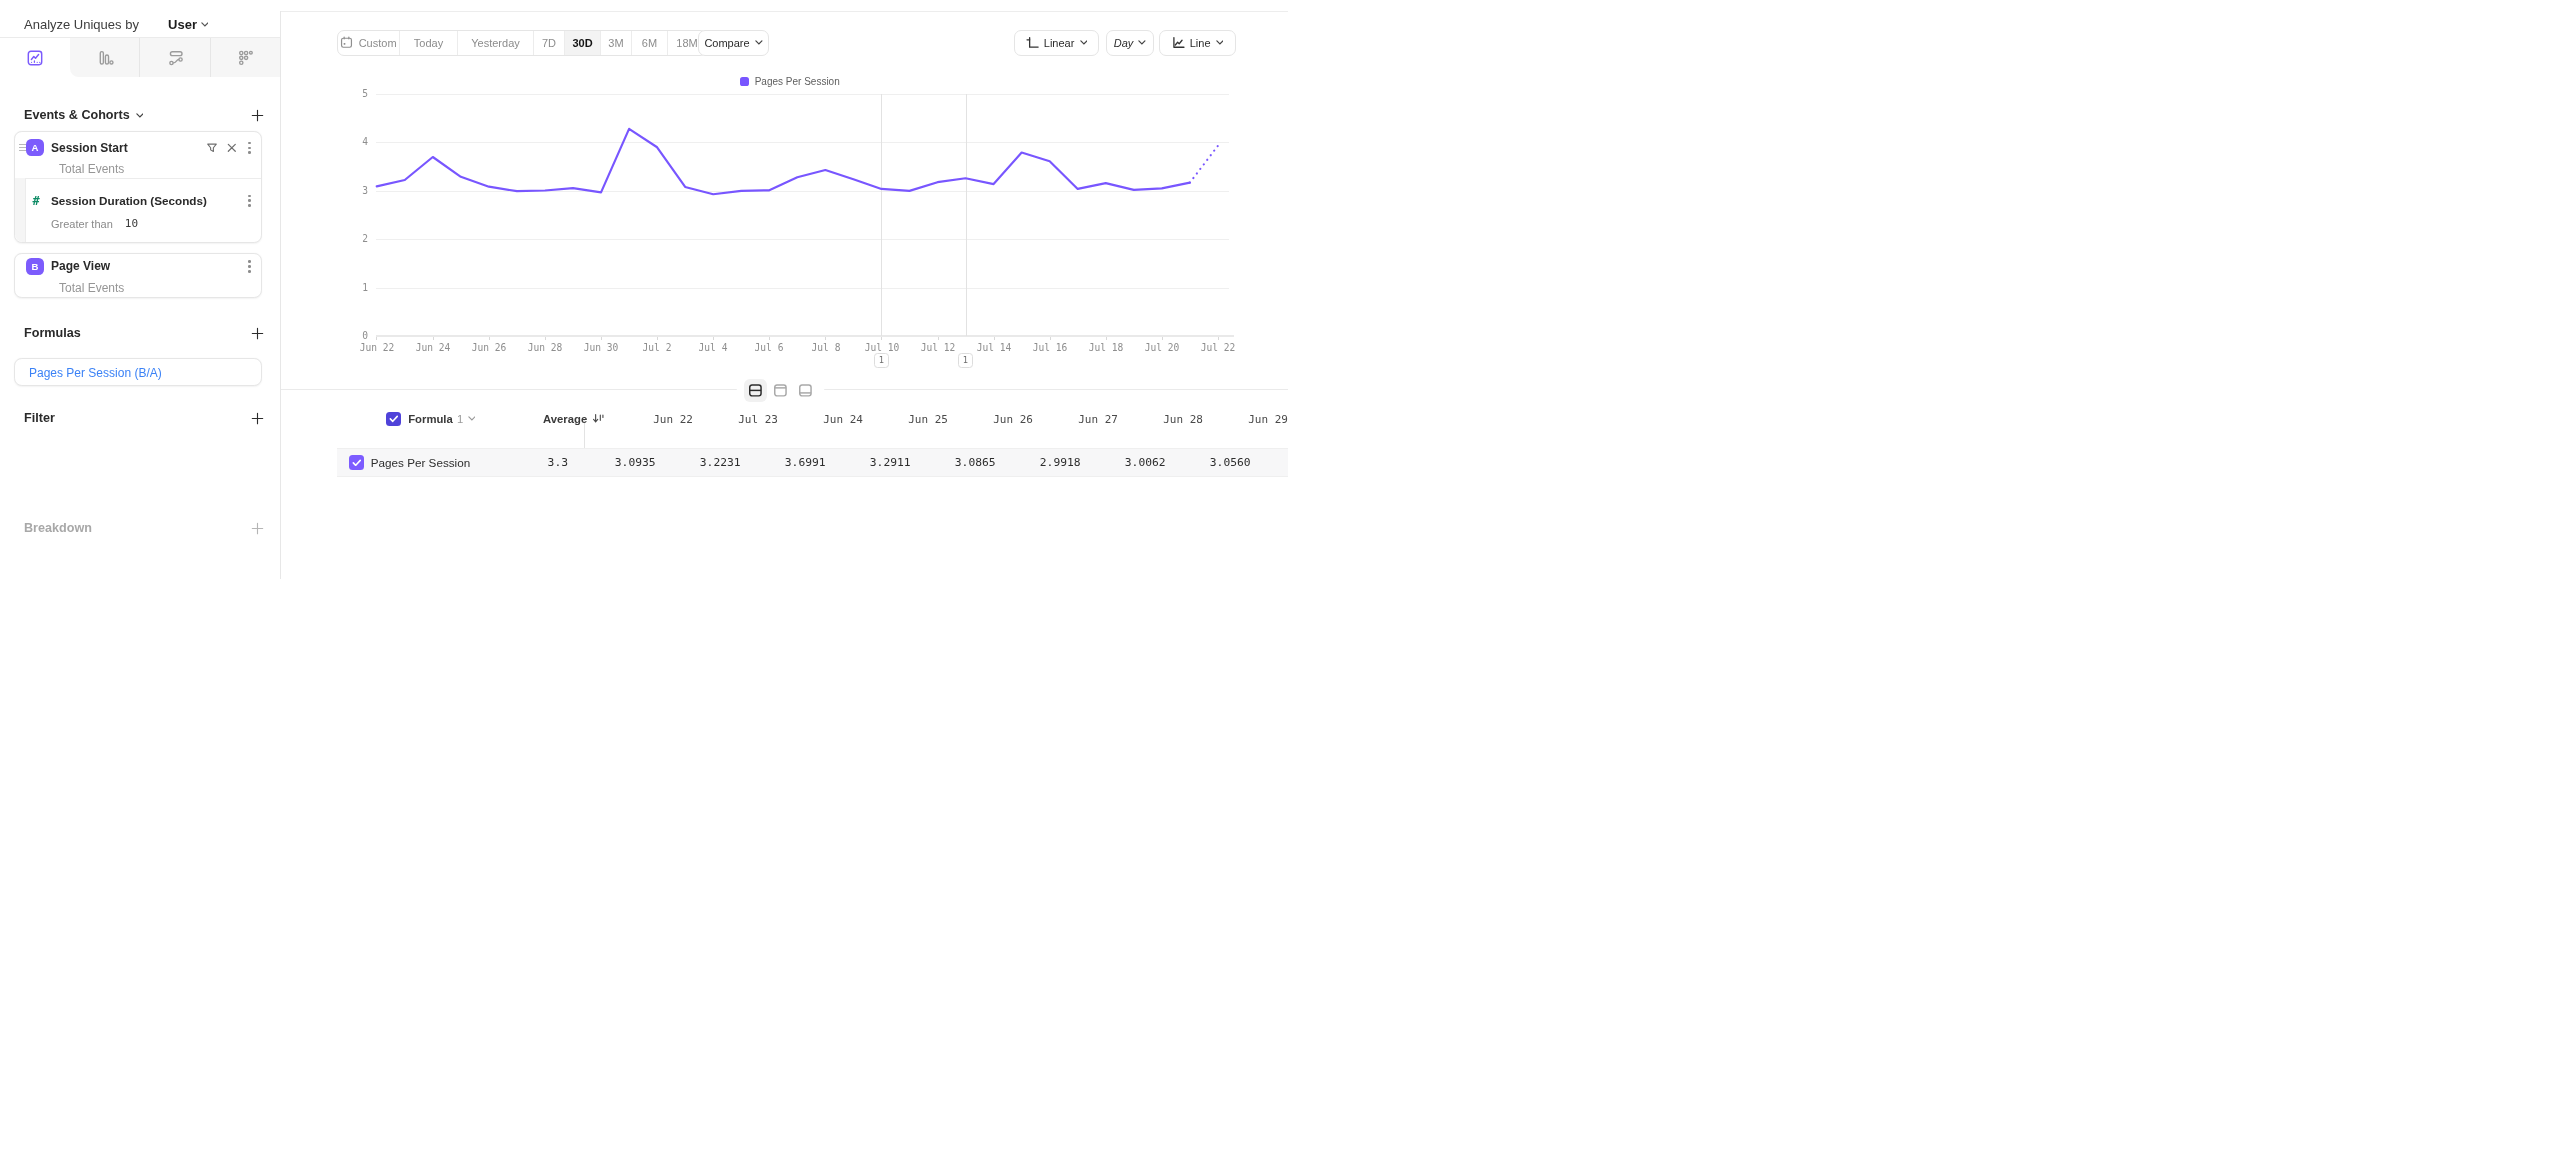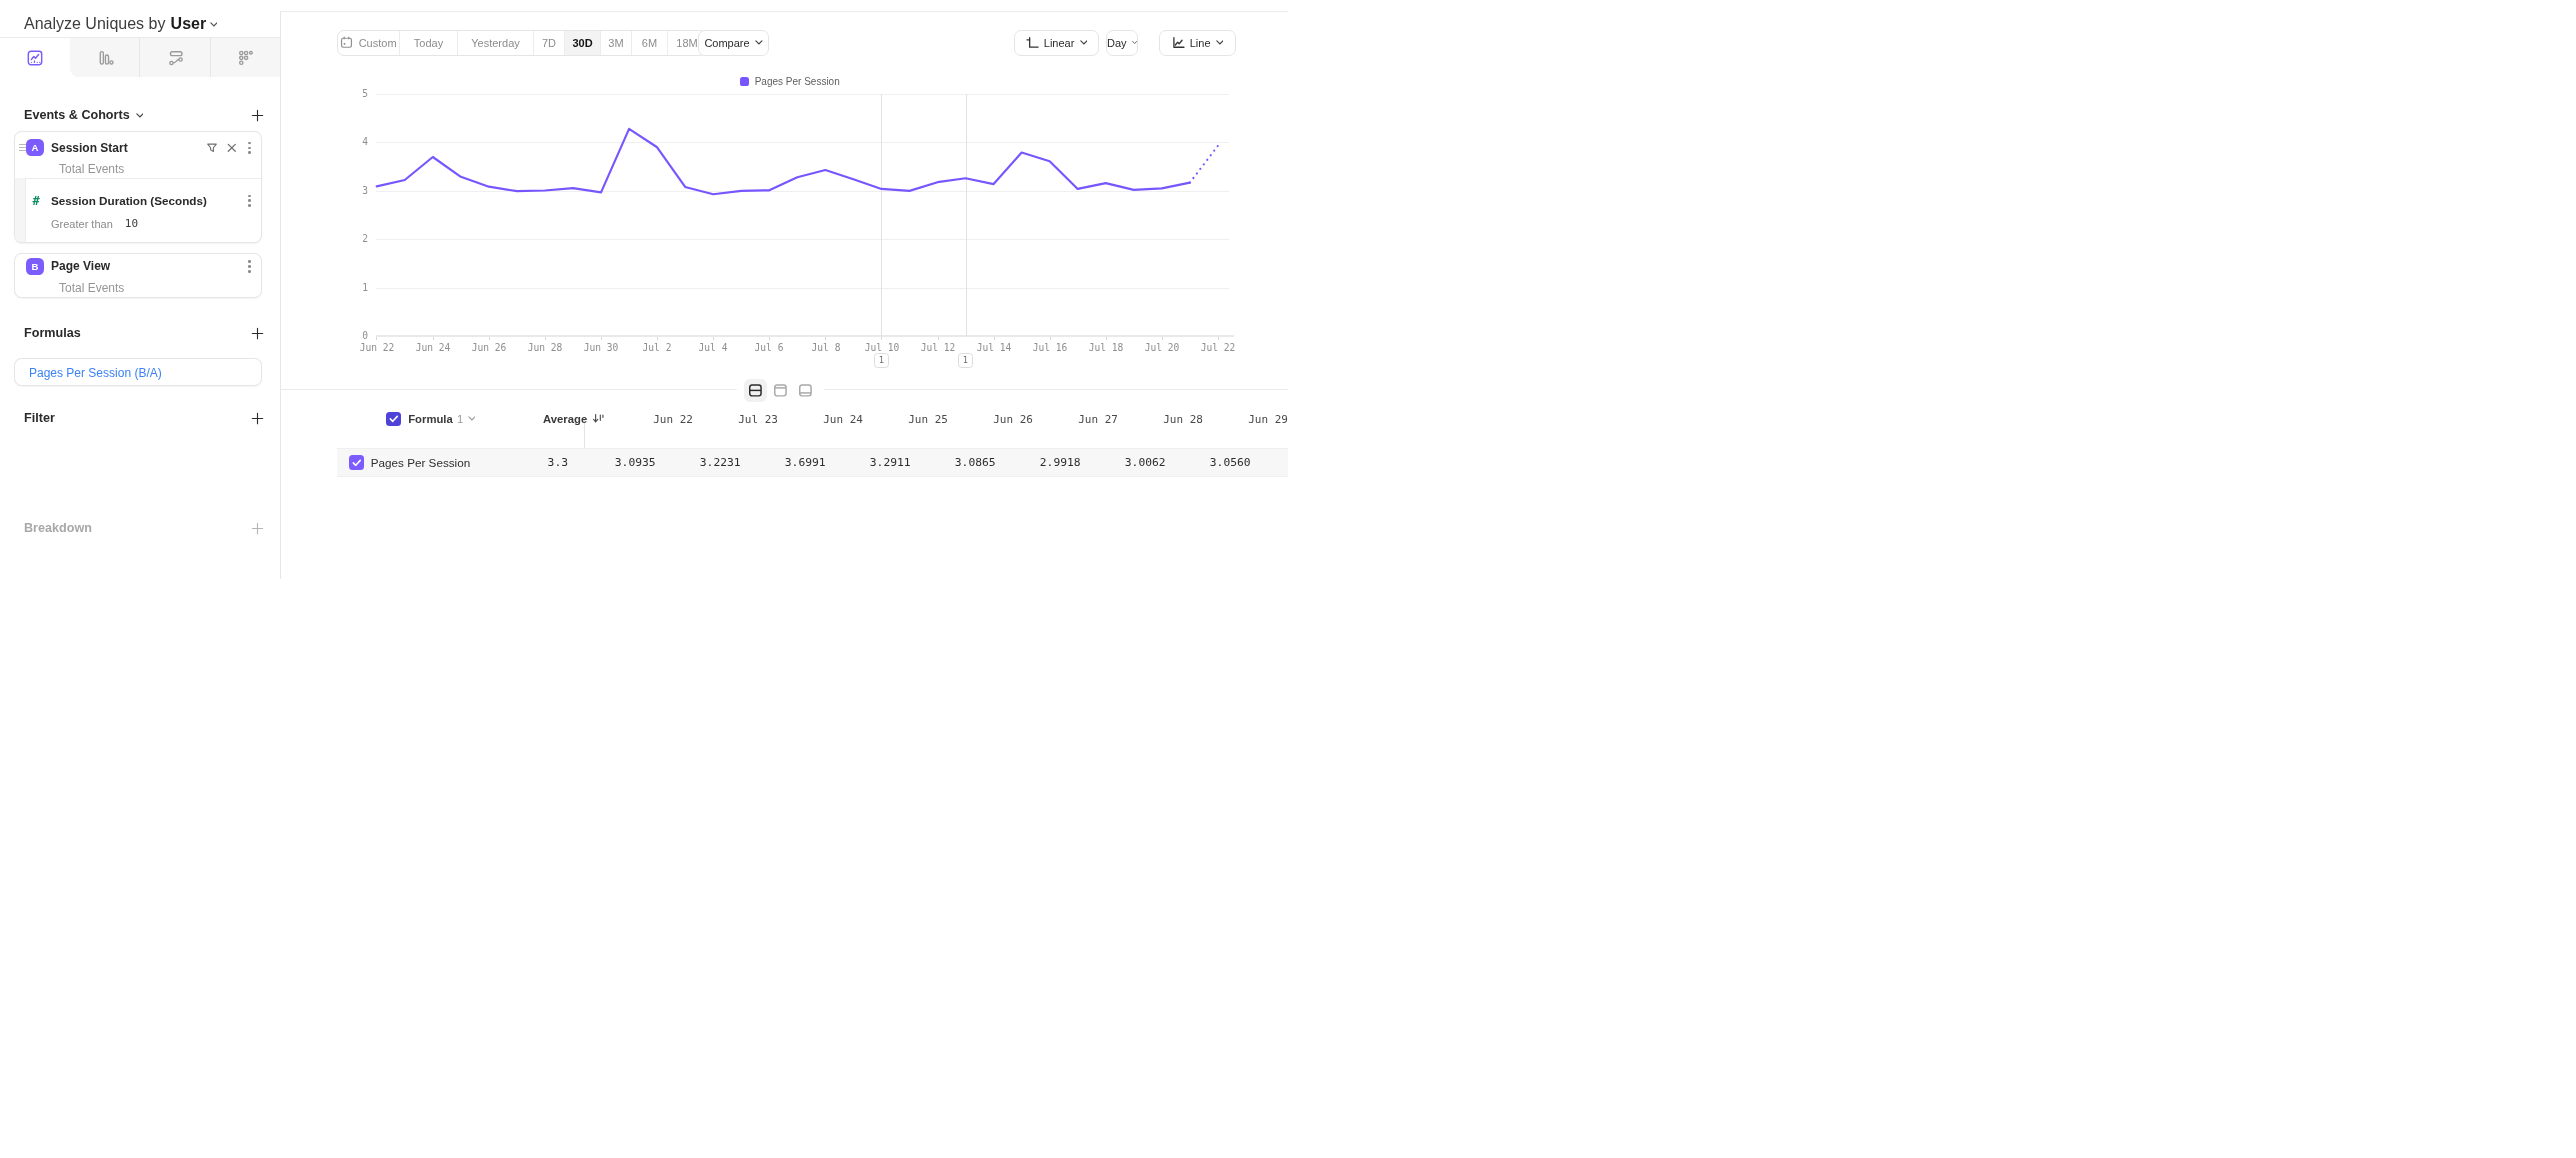--- a/index.html
+++ b/index.html
@@ -4,21 +4,21 @@
 <style>
   * { box-sizing: border-box; margin: 0; padding: 0; }
   html,body { background:#fff; }
   body { font-family: "Liberation Sans", sans-serif; color:#2b2b2b; }
   .mono { font-family: "DejaVu Sans Mono", monospace; }
   .app { position:relative; width:1288px; height:579px; background:#fff; overflow:hidden; }
   .topline { position:absolute; top:11.3px; left:0; width:100%; height:0.9px; background:#ededed; }
 
   
   .sidebar { position:absolute; top:11.3px; left:0; width:281px; height:568px; background:#fff; border-right:0.9px solid #e7e7e7; }
-  .sb-header { position:absolute; top:0; left:0; right:0; height:27px; display:flex; align-items:center; padding-left:24px; border-bottom:0.9px solid #ebebeb; font-size:16px; color:#3d3d3d; }
+  .sb-header { position:absolute; top:0; left:0; right:0; height:27px; display:flex; align-items:center; padding-left:24px; border-bottom:0.9px solid #ebebeb; font-size:13px; color:#3d3d3d;gap:24px; }
   .sb-header .val { font-weight:700; color:#1c1c1c; margin-left:5.2px; display:inline-flex; align-items:center; gap:3.5px; cursor:pointer; }
   .sb-tabs { position:absolute; top:27px; left:0; right:0; height:39px; }
   .sb-tab { position:absolute; top:0; width:70px; height:39px; display:flex; align-items:center; justify-content:center; cursor:pointer; }
   .sb-tab-graybg { position:absolute; top:0; left:70px; width:211px; height:39px; background:#f6f6f6; border-radius:0 0 0 8.7px; }
   .sb-tab .vsep { position:absolute; right:0; top:0; height:100%; width:0.9px; background:#e6e6e6; }
   .sb-section-h { position:absolute; left:24px; right:15.6px; height:15.6px; display:flex; align-items:center; font-size:12.6px; font-weight:700; color:#2a2a2a; }
   .sb-section-h .chev { margin-left:6px; }
   .sb-section-h .plus { margin-left:auto; cursor:pointer; display:flex; }
   .sb-section-h.dim { color:#a8a8a8; font-weight:700; }
   .card { position:absolute; left:14px; width:248px; background:#fff; border:0.9px solid #e6e6e6; border-radius:7.8px; box-shadow:0 0.9px 1.7px rgba(0,0,0,.05); }
@@ -284,21 +284,21 @@
     <button class="btn" style="left:1014px; top:29.5px; width:85px;">
       <svg width="13" height="13" viewBox="0 0 15 15" fill="none" stroke="#333" stroke-width="1.5" stroke-linecap="round">
           <path d="M4.2 1.8V12.8H14"></path>
           <path d="M1.2 4.4h3"></path>
         </svg>
       <span>Linear</span>
       <svg width="7.8" height="5.2" viewBox="0 0 9 6">
           <path d="M1 1l3.5 3.5L8 1" fill="none" stroke="#444" stroke-width="1.4" stroke-linecap="round"></path>
         </svg>
     </button>
-    <button class="btn" style="left:1106px; top:29.5px; width:32px;">
+    <button class="btn" style="left:1106px; top:29.5px; width:48px;font-style:italic;">
       <span>Day</span>
       <svg width="7.8" height="5.2" viewBox="0 0 9 6">
           <path d="M1 1l3.5 3.5L8 1" fill="none" stroke="#444" stroke-width="1.4" stroke-linecap="round"></path>
         </svg>
     </button>
     <button class="btn" style="left:1159px; top:29.5px; width:77px;">
       <svg width="13" height="13" viewBox="0 0 15 15" fill="none" stroke="#333" stroke-width="1.5" stroke-linecap="round" stroke-linejoin="round">
           <path d="M2.2 1.8V13H13.8"></path>
           <path d="M3.8 10.4l2.7-3.2 1.8 1.7 3.3-4"></path>
         </svg>

